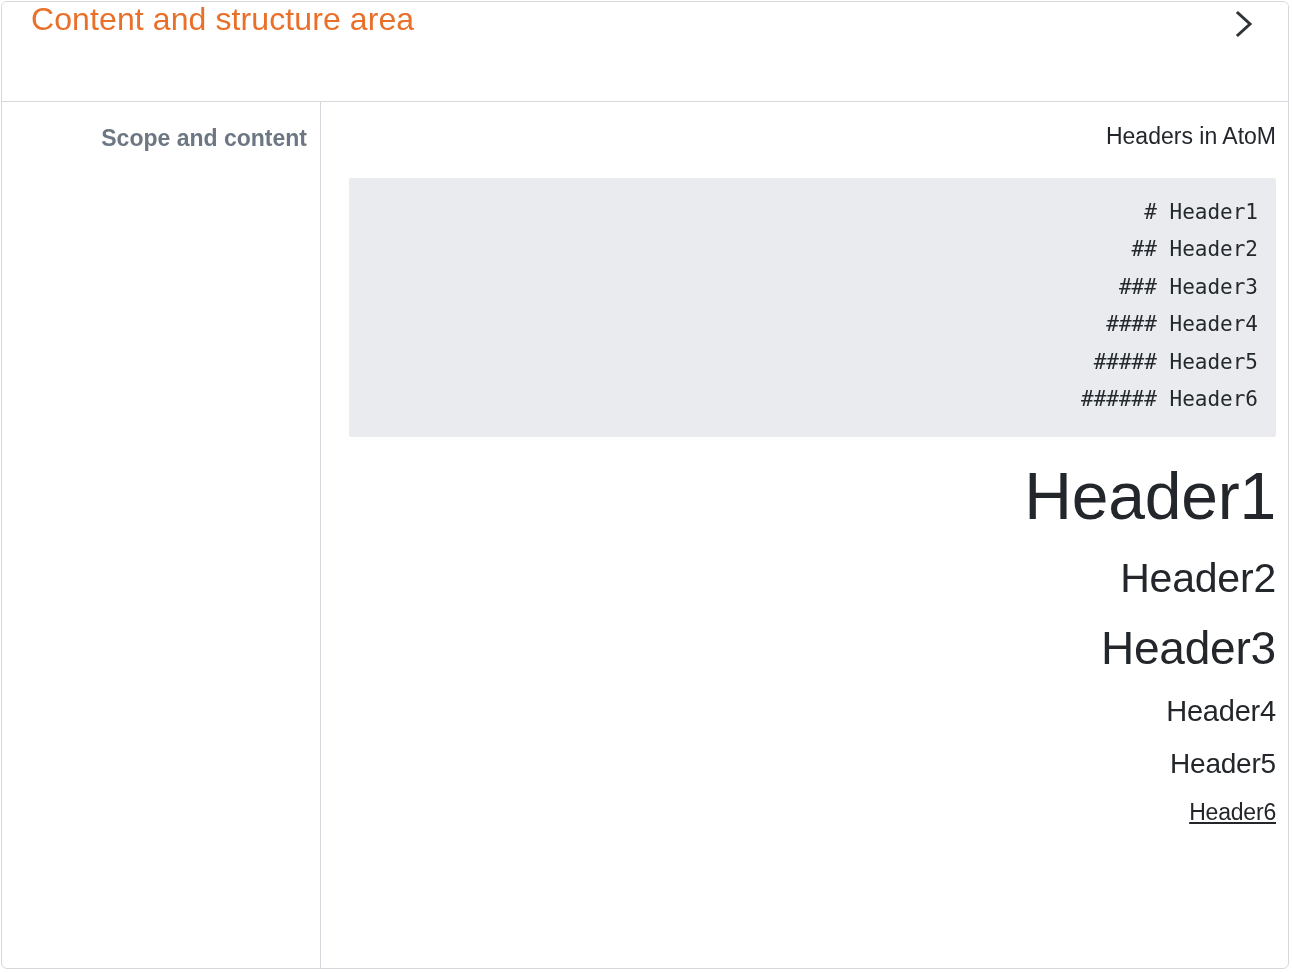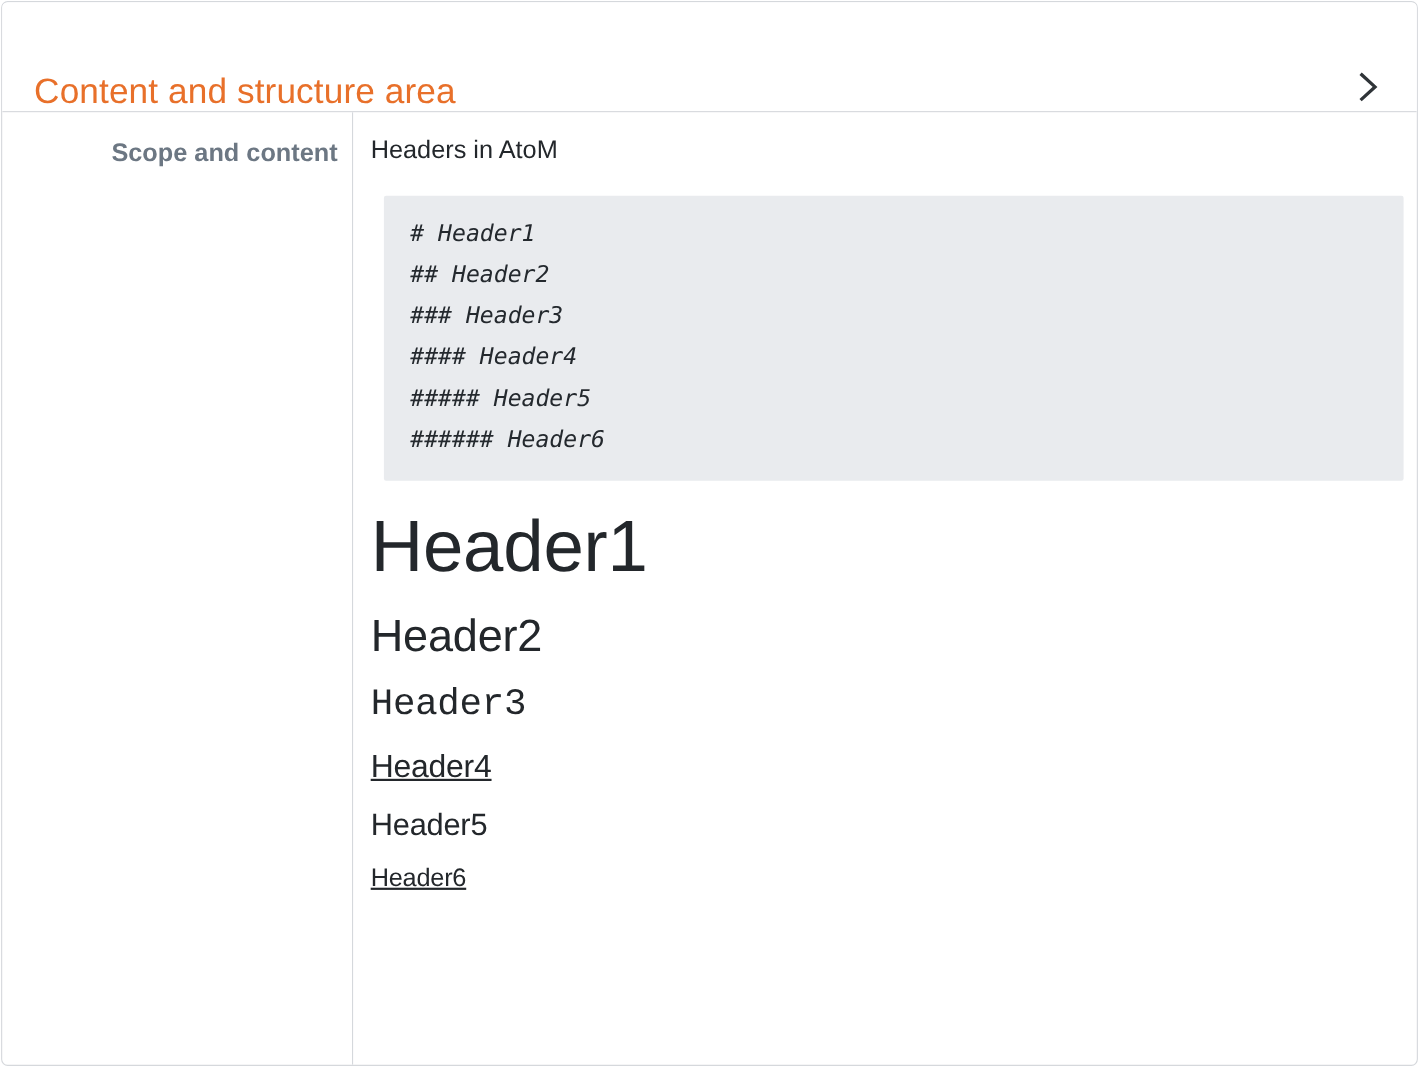--- a/index.html
+++ b/index.html
@@ -28,21 +28,21 @@
     overflow: hidden;
   }
 
   
   .panel-header {
     position: relative;
     height: 100px;
     box-sizing: border-box;
     border-bottom: 1px solid #d5d8dc;
     display: flex;
-    align-items: flex-end;
+    align-items: flex-start;
     padding: 0 22px 0 29px;
     background: #ffffff;
   }
   .panel-title {
     font-size: 32px;
     line-height: 1.1;
     font-weight: 400;
     color: #e8702a;
     letter-spacing: 0.1px;
     white-space: nowrap;
@@ -83,36 +83,36 @@
     color: #6c7783;
     white-space: nowrap;
   }
 
   .field-value-col {
     flex: 1 1 auto;
     box-sizing: border-box;
     padding: 20px 12px 0 16px;
     align-self: stretch;
     min-width: 0;
+    text-align: right;
   }
 
   .value-intro {
     font-size: 23px;
     line-height: 1.3;
     color: #23272b;
     margin: 0 0 26px 0;
   }
 
   .code-block {
     background: #e9ebee;
     border-radius: 2px;
     padding: 16px 18px 18px 24px;
     margin: 0 0 16px 12px;
     box-sizing: border-box;
-    font-style: italic;
   }
   .code-block pre {
     margin: 0;
     font-family: "DejaVu Sans Mono", "Liberation Mono", monospace;
     font-size: 21px;
     line-height: 37.5px;
     color: #24292e;
     white-space: pre;
   }
 
@@ -122,22 +122,22 @@
   .rendered h4,
   .rendered h5,
   .rendered h6 {
     font-weight: 400;
     color: #23272b;
     margin: 0;
     letter-spacing: -0.2px;
   }
   .rendered h1 { font-size: 66px; line-height: 1.2; margin: 20px 0 12px; }
   .rendered h2 { font-size: 41px; line-height: 1.2; margin: 18px 0 12px; }
-  .rendered h3 { font-size: 34px; line-height: 1.2; margin: 18px 0 12px; font-family: Liberation Mono, monospace; }
-  .rendered h4 { font-size: 29px; line-height: 1.2; margin: 18px 0 12px; text-decoration: underline; }
+  .rendered h3 { font-size: 46px; line-height: 1.2; margin: 18px 0 12px; }
+  .rendered h4 { font-size: 29px; line-height: 1.2; margin: 18px 0 12px; }
   .rendered h5 { font-size: 28px; line-height: 1.2; margin: 18px 0 14px; }
   .rendered h6 { font-size: 23px; line-height: 1.2; margin: 18px 0 10px; text-decoration: underline; }
 </style>
 </head>
 <body>
 
 <div class="panel">
 
   <div class="panel-header">
     <span class="panel-title">Content and structure area</span>

